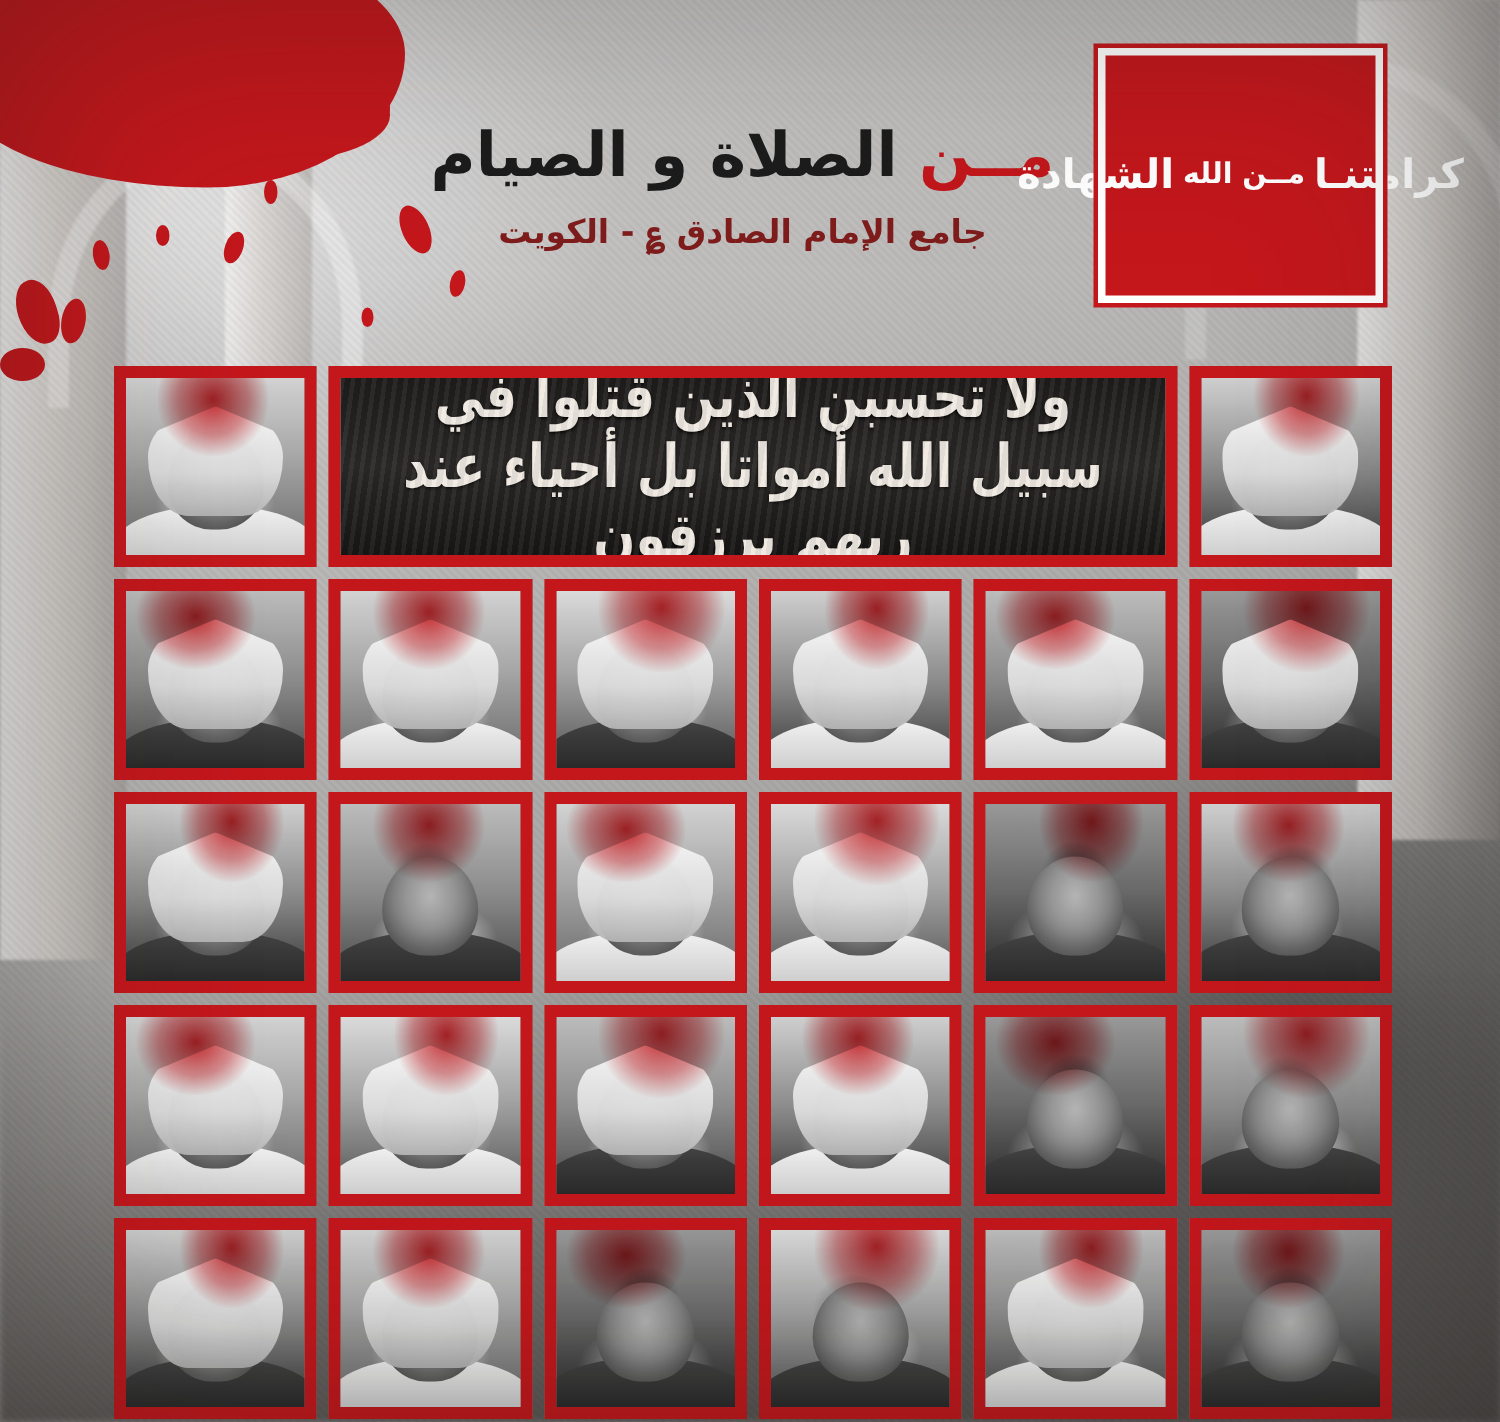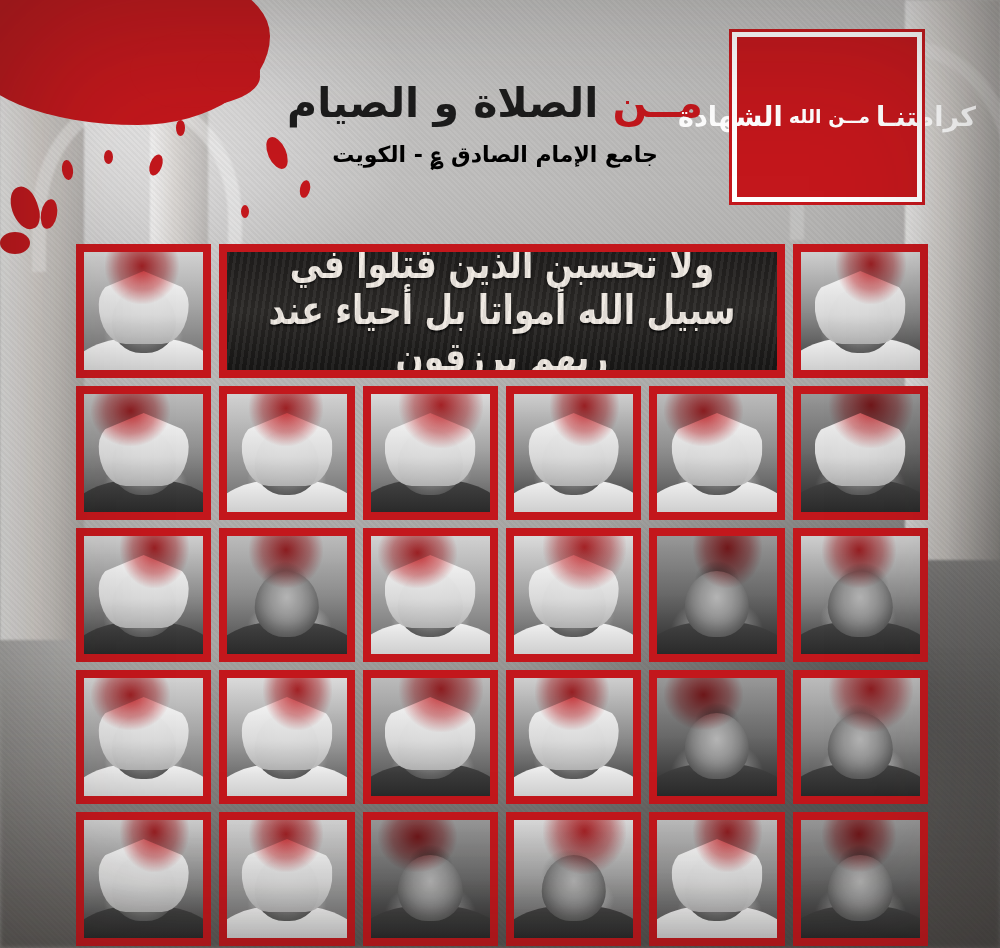--- a/index.html
+++ b/index.html
@@ -80,21 +80,21 @@
   }
   .headline-main {
     font-family: "DejaVu Sans", sans-serif;
     font-size: 41px; font-weight: bold;
     color: #1c1c1c; line-height: 1.25;
     letter-spacing: 0px;
   }
   .headline-main .accent { color: #c3171c; }
   .headline-sub {
     margin-top: 13px;
-    font-size: 22px; color: #000000; font-weight: 600;
+    font-size: 22px; color: #7f1d1d; font-weight: 600;
     direction: rtl;
   }
   
   .logo-box {
     position: absolute; right: 78px; top: 32px;
     width: 190px; height: 170px;
     background: #c3171c;
     border: 5px solid #ffffff;
     outline: 3px solid #c3171c;
     display: flex; flex-direction: row;

